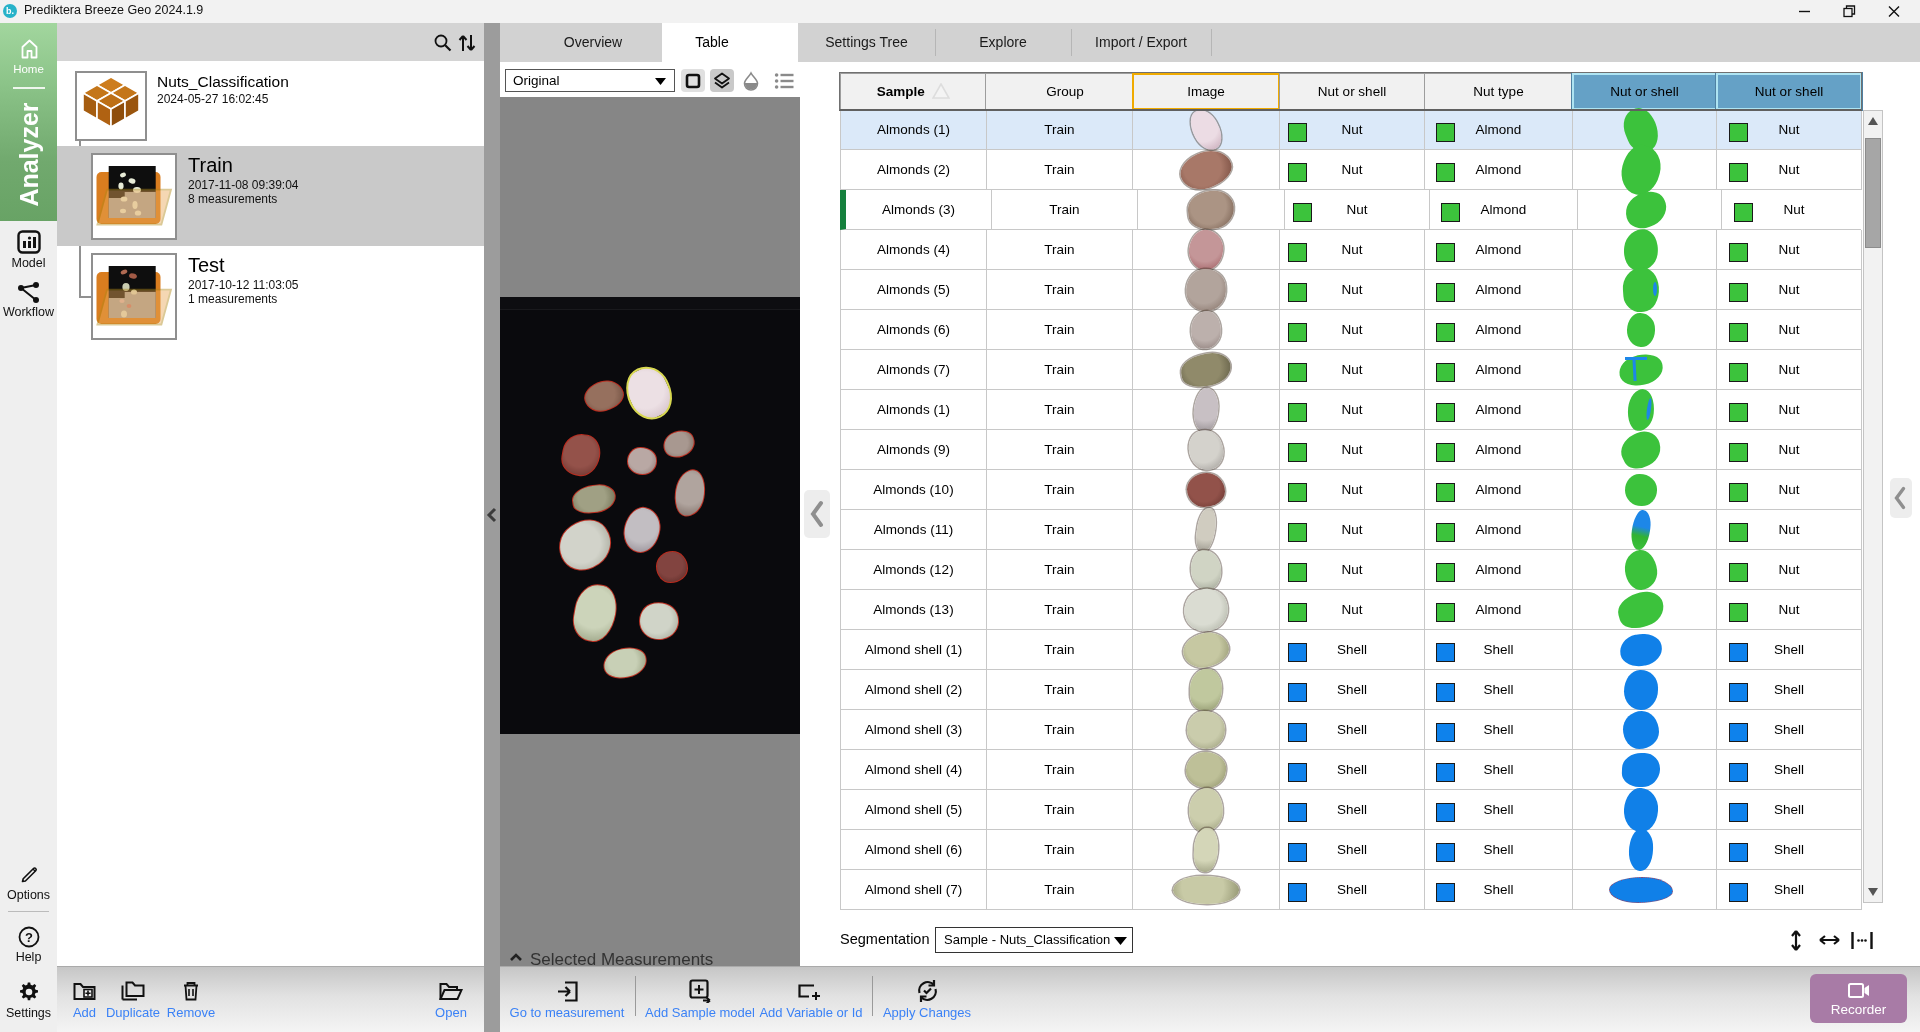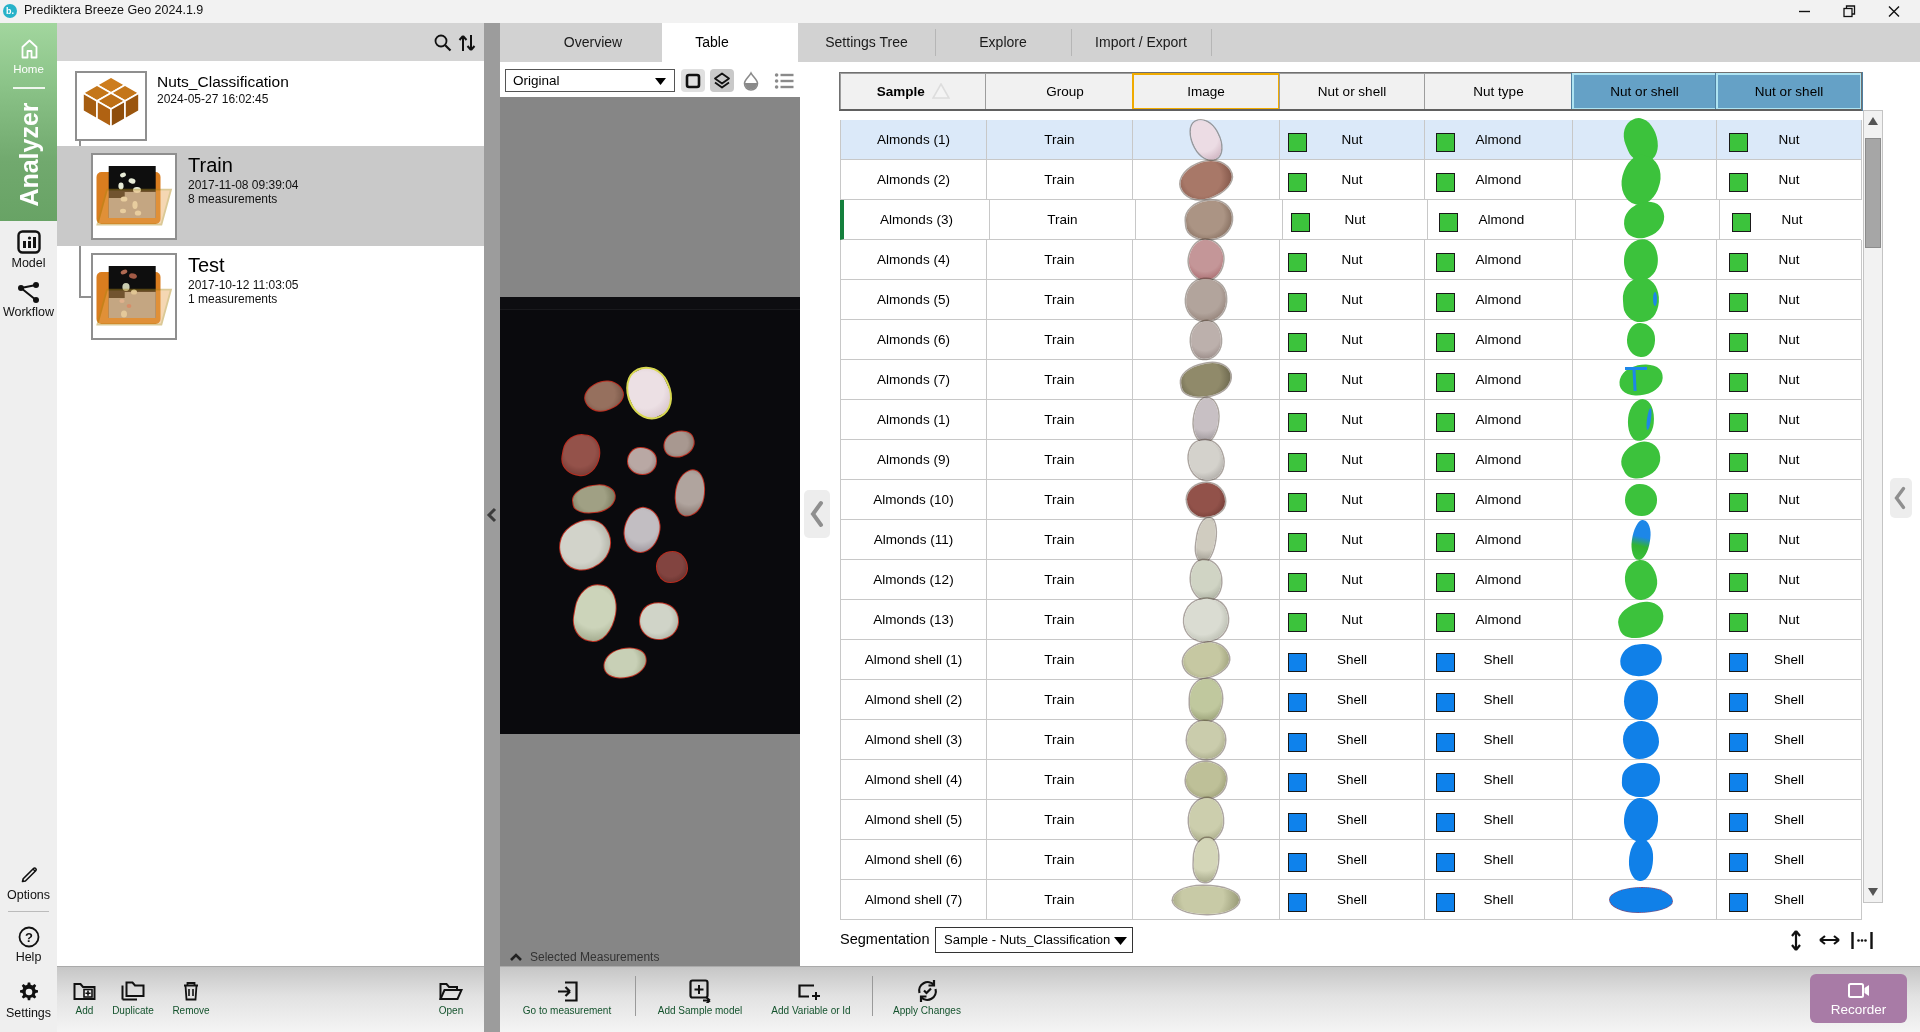--- a/index.html
+++ b/index.html
@@ -24,46 +24,46 @@
 
 #lpanel { left:57px; top:23px; width:427px; height:1009px; background:#fff; }
 #lptop { left:0; top:0; width:427px; height:38px; background:#d4d4d4; }
 .thumb { background:#fff; border:2px solid #8f8f8f; }
 #trainrow { left:0; top:123px; width:427px; height:100px; background:#c9c9c9; }
 .itemtitle { font-weight:normal; color:#000; }
 .itemsub { font-size:12px; color:#111; }
 #lpbottom { left:0; top:943px; width:427px; height:66px;
   background:linear-gradient(180deg,#c6c6c6 0%,#e2e2e2 45%,#f4f4f4 100%);
   border-top:1px solid #aaa; }
-.toollabel { font-size:10px; color:#14532d; text-align:center; }
+.toollabel { font-size:13px; color:#3b82f6; text-align:center; }
 
 
 #split1 { left:484px; top:23px; width:16px; height:1009px; background:#9c9c9c; }
 
 
 #tabbar { left:500px; top:23px; width:1420px; height:39px; background:#d2d2d2; }
 .tab { top:0; height:39px; font-size:14px; color:#1a1a1a; text-align:center; line-height:39px; }
 #tabactive { left:162px; top:0; width:136px; height:39px; background:#fff; }
 .tabsep { top:6px; width:1px; height:27px; background:#b6b6b6; }
 
 
 #midtool { left:500px; top:62px; width:300px; height:35px; background:#fff; }
 #dropdown { left:5px; top:7px; width:170px; height:23px; background:#fff; border:1px solid #555;
   font-size:13.5px; color:#000; line-height:21px; padding-left:7px; }
 .mbtn { top:7px; width:24px; height:23px; border-radius:4px; }
 
 
 #viewer { left:500px; top:97px; width:300px; height:869px; background:#868686; }
 #blackimg { left:0; top:200px; width:300px; height:437px; background:#0a0a0d; overflow:hidden; }
 .nut { position:absolute; border:1.5px solid rgba(190,45,30,.95); }
-#selmeas { left:30px; top:856px; font-size:12px; color:#333; }
+#selmeas { left:30px; top:856px; font-size:17px; color:#333; }
 .hc { top:0; height:37px; background:#f1f1f1; border:1px solid #9d9d9d; font-size:13.5px;
   color:#000; text-align:center; line-height:35px; }
 .hcb { background:#65a1c6; border:2px solid #aee4f2; line-height:33px; box-shadow:0 0 0 1px #4f81a2; }
-.tr { left:0; width:1021px; height:40px; border-bottom:1px solid #c8c8c8;margin-top:10px; }
+.tr { left:0; width:1021px; height:40px; border-bottom:1px solid #c8c8c8; }
 .td { top:0; height:40px; border-right:1px solid #c8c8c8; font-size:13.5px; color:#000;
   text-align:center; line-height:39px; overflow:visible; }
 .sq { position:absolute; top:13px; width:19px; height:19px; border:1px solid #1a1a1a; }
 .sqg { background:#3cc33c; }
 .sqb { background:#0e82ec; }
 .blob { position:absolute; }
 .bg { background:#3cc23c; }
 .bb { background:#1080e8; }
 
 
@@ -349,21 +349,21 @@
 <div class="td abs" style="left:292px;width:147px">
           <div class="abs" style="left:47px;top:2px;width:52px;height:36px;border-radius:52% 48% 55% 45%/48% 55% 45% 52%;transform:rotate(-18deg);background:radial-gradient(circle at 45% 40%,#a87868 52%,#70463a 100%);box-shadow:0 0 0 1.5px rgba(70,55,45,.45)"></div>
         </div>
 <div class="td abs" style="left:439px;width:145px"><span class="sq sqg" style="left:8px"></span>Nut</div>
 <div class="td abs" style="left:584px;width:148px"><span class="sq sqg" style="left:11px"></span>Almond</div>
 <div class="td abs" style="left:732px;width:144px">
           <div class="blob bg abs" style="left:49px;top:-5px;width:38px;height:50px;border-radius:45% 55% 48% 52%/52% 48% 50% 50%;transform:rotate(14deg)"></div>
         </div>
 <div class="td abs" style="left:876px;width:145px"><span class="sq sqg" style="left:12px"></span>Nut</div>
 </div>
-<div class="tr abs" style="top:117px;border-left:4px solid #15803d">
+<div class="tr abs" style="top:117px;border-left:6px solid #15803d">
 <div class="td abs" style="left:0px;width:146px">Almonds (3)</div>
 <div class="td abs" style="left:146px;width:146px">Train</div>
 <div class="td abs" style="left:292px;width:147px">
           <div class="abs" style="left:50px;top:1px;width:46px;height:38px;border-radius:55% 45% 50% 50%/50% 50% 58% 42%;transform:rotate(-5deg);background:radial-gradient(circle at 45% 40%,#ab9484 52%,#6a5244 100%);box-shadow:0 0 0 1.5px rgba(70,55,45,.45)"></div>
         </div>
 <div class="td abs" style="left:439px;width:145px"><span class="sq sqg" style="left:8px"></span>Nut</div>
 <div class="td abs" style="left:584px;width:148px"><span class="sq sqg" style="left:11px"></span>Almond</div>
 <div class="td abs" style="left:732px;width:144px">
           <div class="blob bg abs" style="left:47px;top:3px;width:42px;height:34px;border-radius:48% 52% 50% 50%/55% 45% 52% 48%;transform:rotate(-28deg)"></div>
         </div>

